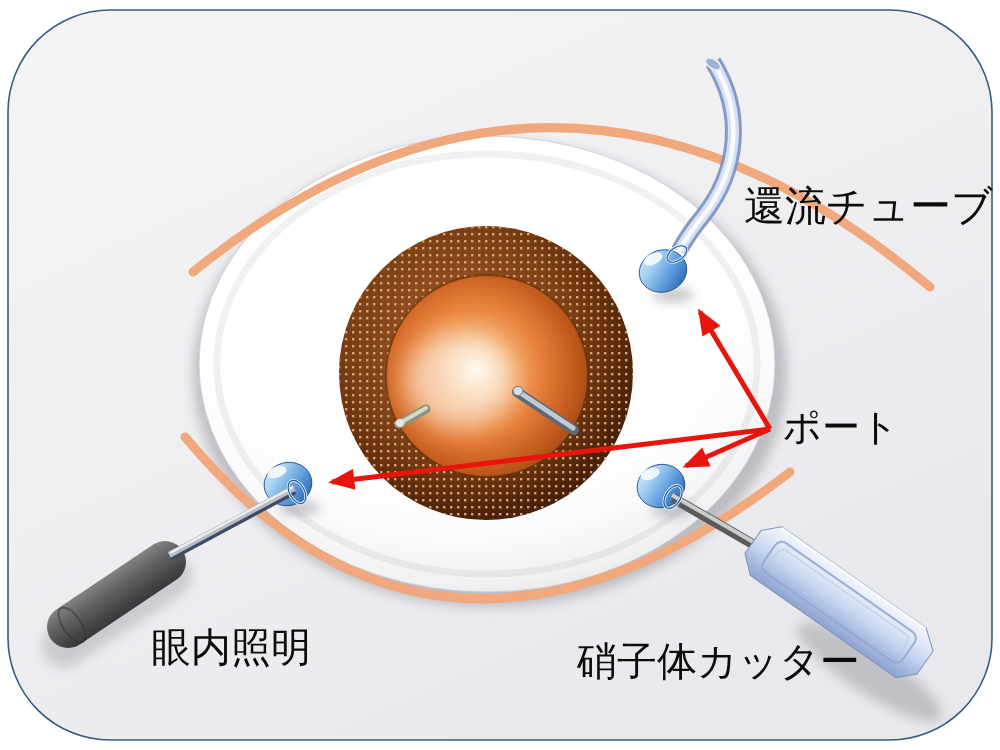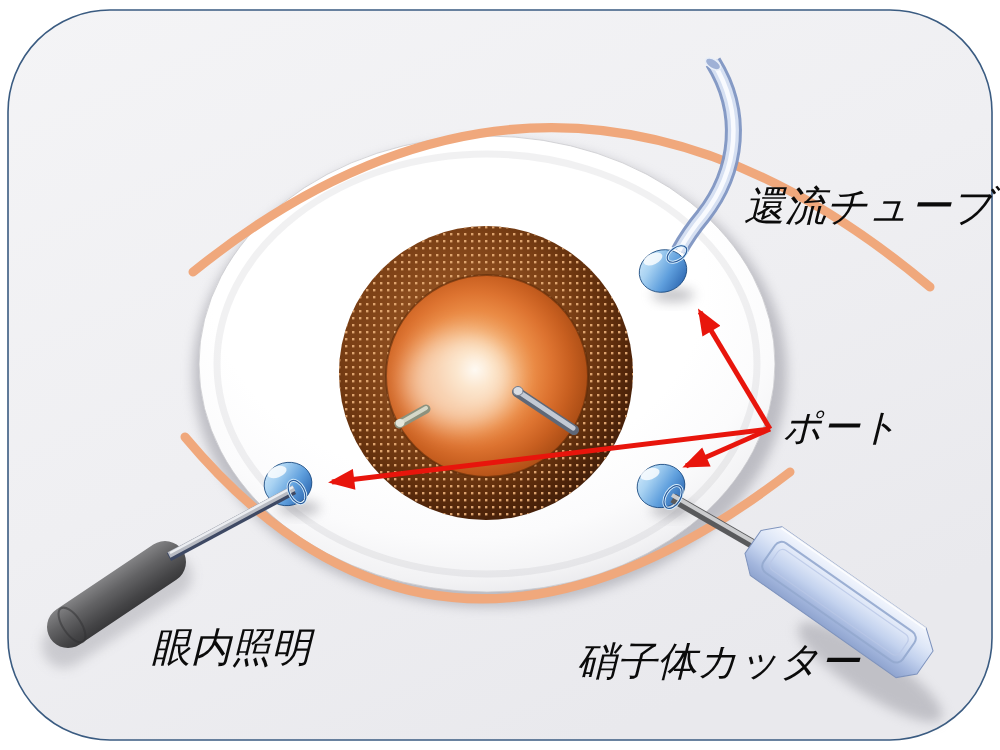--- a/index.html
+++ b/index.html
@@ -1,17 +1,17 @@
 <!DOCTYPE html>
 <html><head>
 <meta charset="utf-8">
 <style>
   html,body{margin:0;padding:0;background:#ffffff;}
   .stage{position:relative;width:1000px;height:750px;background:#ffffff;overflow:hidden;
-         font-family:"Liberation Sans","DejaVu Sans",sans-serif;font-style:italic;}
+         font-family:"Liberation Sans","DejaVu Sans",sans-serif;}
   svg{display:block;}
   text{fill:#0b0b0b;}
 </style>
 </head>
 <body>
 
 <div class="stage">
 <svg width="1000" height="750" viewBox="0 0 1000 750">
   <defs>
     <linearGradient id="gradBg" x1="0" y1="0" x2="0.6" y2="1">

